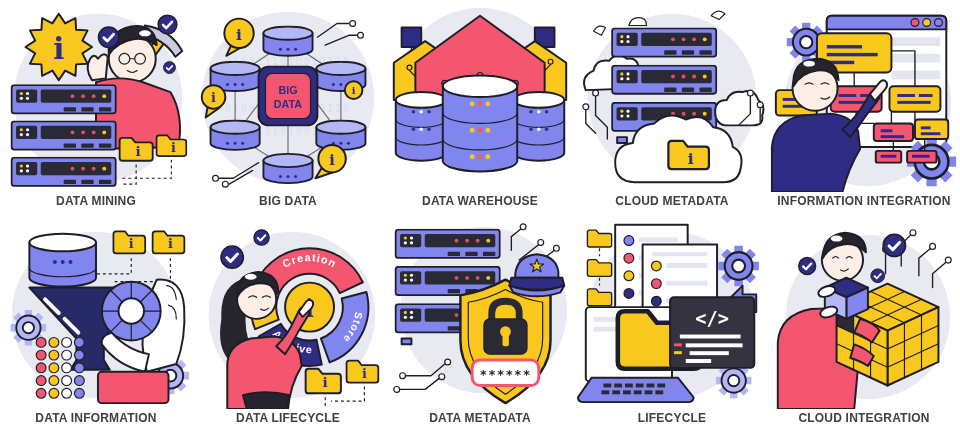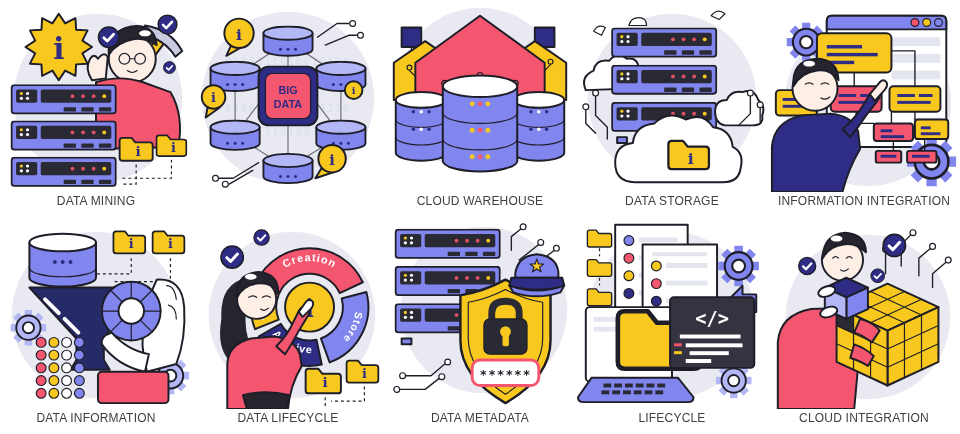--- a/index.html
+++ b/index.html
@@ -1,21 +1,21 @@
 <!DOCTYPE html>
 <html style="--per: #8185ee; --perLight: #b4b7f6; --pink: #f4566f; --yellow: #f9c81e; --navy: #2e2c85; --navyDeep: #262a66; --dark: #2a2a35; --ink: #1e1e28; --blob: #e9eaf1; --skin: #fdeee6; --hair: #26242c; --codeBg: #34333f; --grayBar: #e4e6ef; --red: #e05060; --steel: #c9cce0; --label: #404040;"><head>
 <meta charset="utf-8">
 <style>
   html,body{margin:0;padding:0;background:#fff;font-family:"Liberation Sans",sans-serif;}
   #canvas{width:960px;height:434px;background:#fff;display:grid;
           grid-template-columns:repeat(5,192px);grid-template-rows:217px 217px;overflow:hidden;}
   .cell{position:relative;width:192px;height:217px;}
   .cell svg{display:block;width:192px;height:192px;}
   .cell-label{position:absolute;bottom:9px;left:0;width:100%;text-align:center;
-              font-size:12px;font-weight:400;color:var(--label,#404040);letter-spacing:.2px;}
+              font-size:12px;font-weight:700;color:var(--label,#404040);letter-spacing:.2px;}
   
   .f-per{fill:var(--per,#8185ee)} .f-perL{fill:var(--perLight,#b4b7f6)}
   .f-pink{fill:var(--pink,#f4566f)} .f-yel{fill:var(--yellow,#f9c81e)}
   .f-navy{fill:var(--navy,#2e2c85)} .f-navyD{fill:var(--navyDeep,#262a66)}
   .f-dark{fill:var(--dark,#2a2a35)} .f-white{fill:#ffffff}
   .f-blob{fill:var(--blob,#e9eaf1)} .f-skin{fill:var(--skin,#fdeee6)}
   .f-hair{fill:var(--hair,#26242c)} .f-code{fill:var(--codeBg,#34333f)}
   .f-gray{fill:var(--grayBar,#e4e6ef)} .f-red{fill:var(--red,#e05060)}
   .f-steel{fill:var(--steel,#c9cce0)} .f-none{fill:none}
   
@@ -154,20 +154,21 @@
       </g>
       <g>
         <path class="s-trace" d="M126,38 L146,24 H158 M134,46 L158,36 H166"></path>
         <circle class="f-white s-thin" cx="162" cy="24" r="3"></circle>
           <circle class="f-white s-thin" cx="170" cy="36" r="3"></circle>
         <path class="s-trace" d="M66,166 L40,182 H26 M60,174 L36,188"></path>
         <circle class="f-white s-thin" cx="22" cy="182" r="3"></circle>
           <circle class="f-white s-thin" cx="32" cy="188" r="3"></circle>
       </g>
     </svg>
+    <div class="cell-label">BIG DATA</div>
   </div>
 
   <div class="cell">
     <svg viewBox="0 0 192 196">
       <circle class="f-blob" cx="96" cy="92" r="84"></circle>
       <g>
         <rect x="16" y="28" width="20" height="20" class="f-navy s-ink"></rect>
         <rect x="152" y="28" width="20" height="20" class="f-navy s-ink"></rect>
         <path class="s-dash" d="M26,48 V66 M162,48 V66"></path>
       </g>
@@ -216,21 +217,21 @@
           <circle cx="96" cy="106" r="2.5" class="f-pink"></circle>
           <circle cx="104" cy="106" r="2.5" class="f-yel"></circle>
         <circle cx="88" cy="133" r="2.5" class="f-yel"></circle>
           <circle cx="96" cy="133" r="2.5" class="f-pink"></circle>
           <circle cx="104" cy="133" r="2.5" class="f-yel"></circle>
         <circle cx="88" cy="160" r="2.5" class="f-yel"></circle>
           <circle cx="96" cy="160" r="2.5" class="f-pink"></circle>
           <circle cx="104" cy="160" r="2.5" class="f-yel"></circle>
       </g>
     </svg>
-    <div class="cell-label">CLOUD WAREHOUSE</div>
+    <div class="cell-label">DATA WAREHOUSE</div>
   </div>
 
   <div class="cell">
     <svg viewBox="0 0 192 196">
       <circle class="f-blob" cx="96" cy="100" r="86"></circle>
       <g>
         <path class="f-white s-thin" d="M16,32 Q20,24 28,28 L24,36 Z M136,16 Q142,8 150,14 L144,20 Z M52,26 Q54,18 62,18 Q70,18 70,26 Z"></path>
         <path class="f-white s-ink" d="M8,92 Q2,78 16,72 Q18,60 32,62 Q40,52 50,60 Q62,58 62,72 Q72,78 64,90 Z"></path>
       </g>
       <g>
@@ -248,21 +249,21 @@
         <path class="s-trace" d="M176,98 V116 L164,128 M186,110 V124"></path>
         <circle class="f-white s-thin" cx="176" cy="95" r="3"></circle>
           <circle class="f-white s-thin" cx="186" cy="107" r="3"></circle>
       </g>
       <path class="f-white s-ink" d="M58,186 Q38,186 38,166 Q38,148 56,146 Q58,128 78,126 Q92,112 110,122 Q128,114 138,130 Q156,132 158,150 Q170,156 166,172 Q164,186 148,186 Z"></path>
       <g>
         <use href="#folder" x="90" y="138" width="46" height="37"></use>
         <text class="ti" x="115" y="167" font-size="16">i</text>
       </g>
     </svg>
-    <div class="cell-label">DATA STORAGE</div>
+    <div class="cell-label">CLOUD METADATA</div>
   </div>
 
   <div class="cell">
     <svg viewBox="0 0 192 196">
       <circle class="f-blob" cx="100" cy="105" r="85"></circle>
       <use href="#gear" x="14" y="20" width="46" height="46" style="color:var(--per,#8185ee)"></use>
       <use href="#gear" x="58" y="14" width="26" height="26" style="color:var(--perLight,#b4b7f6)"></use>
       <g>
         <rect x="58" y="16" width="122" height="134" rx="5" class="f-white s-ink"></rect>
         <path class="f-per s-ink" d="M58,21 Q58,16 63,16 H175 Q180,16 180,21 V30 H58 Z"></path>

